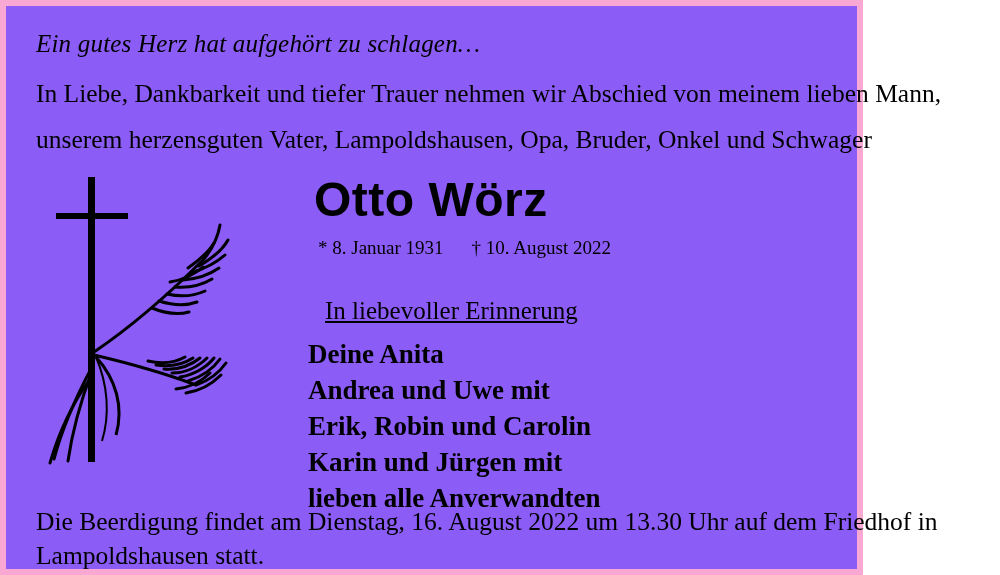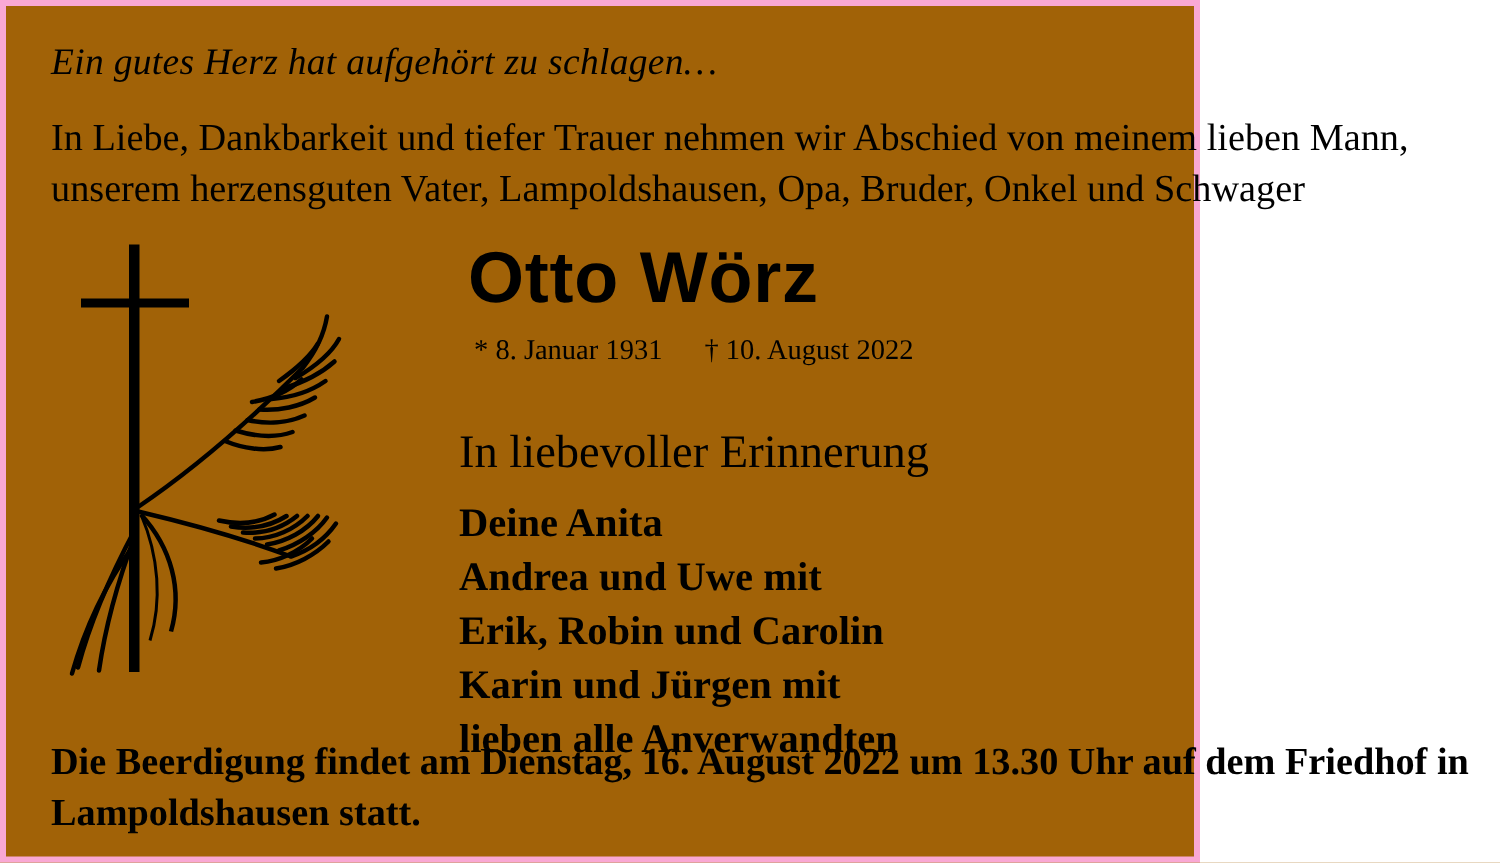--- a/index.html
+++ b/index.html
@@ -10,41 +10,42 @@
   body {
     width: 1000px;
     height: 575px;
     font-family: "Liberation Serif", serif;
     color: #000000;
     overflow: hidden;
   }
   .obituary {
     position: relative;
     box-sizing: border-box;
-    width: 800px;
+    width: 863px;
     height: 575px;
-    background: #a16207;
-    border: 4px solid #f9a8d4;
+    background: #8b5cf6;
+    border: 6px solid #f9a8d4;
     padding: 18px 30px 10px 30px;
   }
   .opening-line {
     font-style: italic;
     font-size: 25px;
     line-height: 1.25;
     margin: 4px 0 18px 0;
     letter-spacing: 0.2px;
   }
   .intro {
     font-size: 25.5px;
     line-height: 1.32;
     margin: 0 0 6px 0;
   }
   .intro-line {
     display: block;
     white-space: nowrap;
+    margin-top: 12px;
   }
   .body-area {
     display: flex;
     flex-direction: row;
     align-items: flex-start;
     margin-top: 10px;
     height: 320px;
   }
   .emblem {
     width: 260px;
@@ -73,38 +74,38 @@
   }
   .dates {
     font-size: 19px;
     margin: 0 0 38px 10px;
     padding-left: 2px;
   }
   .dates .birth {
     margin-right: 28px;
   }
   .memory-line {
-    font-size: 31px;
-    margin: 0 0 12px 0;
+    font-size: 25px;
+    margin: 0 0 12px 17px;
     padding-left: 2px;
+    text-decoration: underline;
   }
   .family-list {
     font-weight: bold;
     font-size: 27px;
     line-height: 1.33;
     padding-left: 2px;
   }
   .family-list div {
     white-space: nowrap;
   }
   .closing {
     font-size: 25.5px;
     line-height: 1.35;
     margin-top: 18px;
-    font-weight: bold;
   }
   .closing .cl-line {
     display: block;
     white-space: nowrap;
   }
 </style>
 </head>
 <body>
 
 <div class="obituary">

